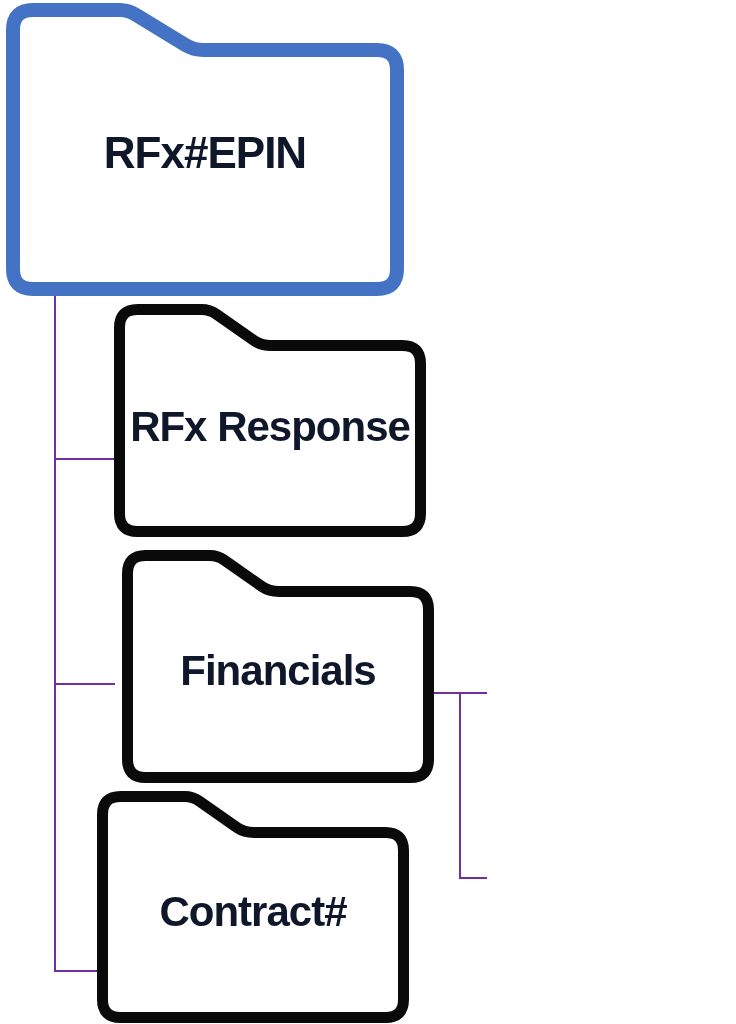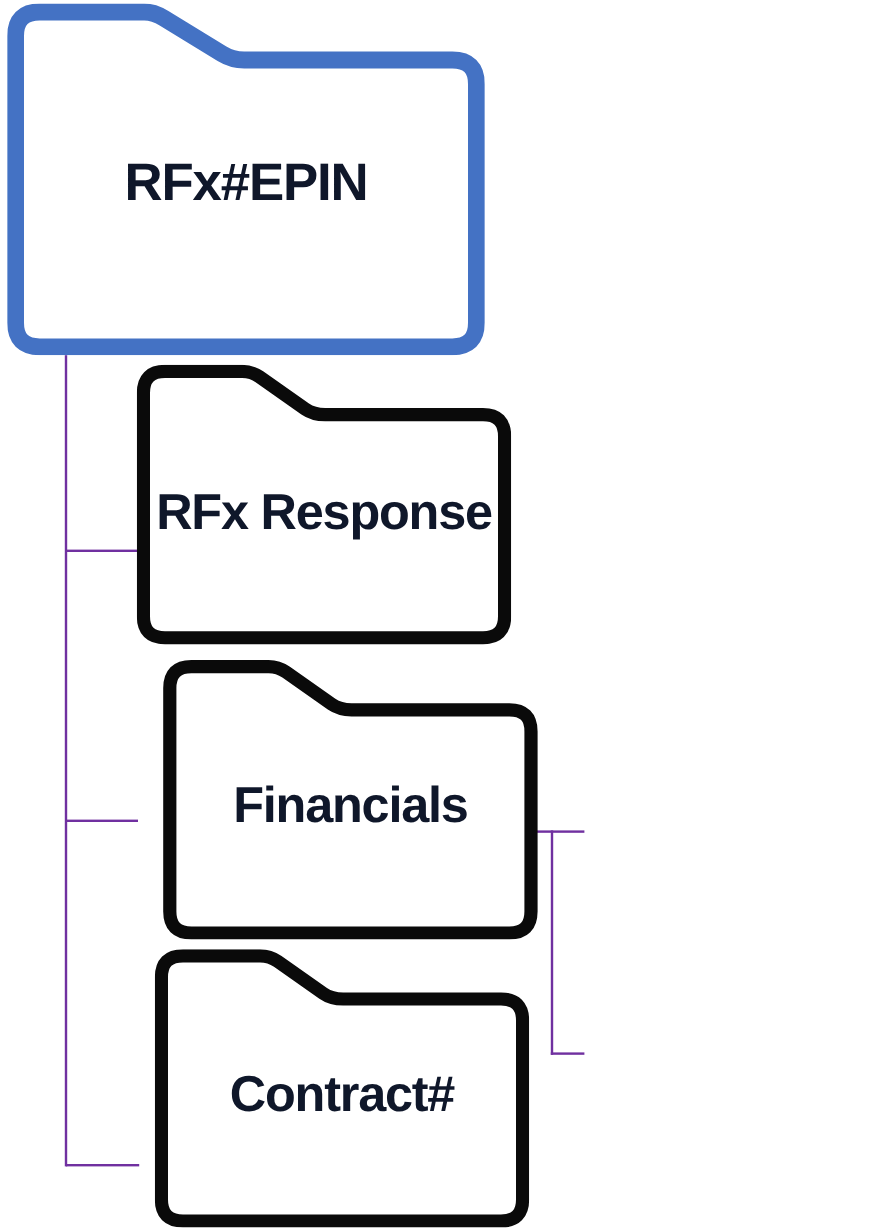--- a/index.html
+++ b/index.html
@@ -39,22 +39,22 @@
     padding-top: var(--label-shift, 0px);
     padding-left: 14px; padding-right: 14px;
     box-sizing: border-box;
     white-space: pre-line;
   }
   .f-root   { left: 6px;   top: 3px;   width: 398px; height: 293px; --label-shift: 8px; }
   .f-root   .label { font-size: 44px; }
   .f-child  { width: 312px; }
   .f-child  .label { font-size: 42px; }
   .f-rfx    { left: 114px; top: 304px; height: 233px; --label-shift: 14px; }
-  .f-fin    { left: 114px; top: 550px; height: 233px; padding-left: 44px; --label-shift: 10px; }
-  .f-con    { left: 129px; top: 791px; height: 232px; --label-shift: 10px; }
+  .f-fin    { left: 100px; top: 550px; height: 233px; padding-left: 44px; --label-shift: 10px; }
+  .f-con    { left: 97px; top: 791px; height: 232px; --label-shift: 10px; }
   .f-sub    { width: 247px; height: 190px; --label-shift: 24px; }
   .f-sub    .label { font-size: 40px; }
   .f-inv    { left: 487px; top: 586px; }
   .f-bud    { left: 487px; top: 785px; }
 </style>
 </head>
 <body>
 
 <div class="canvas">
 

